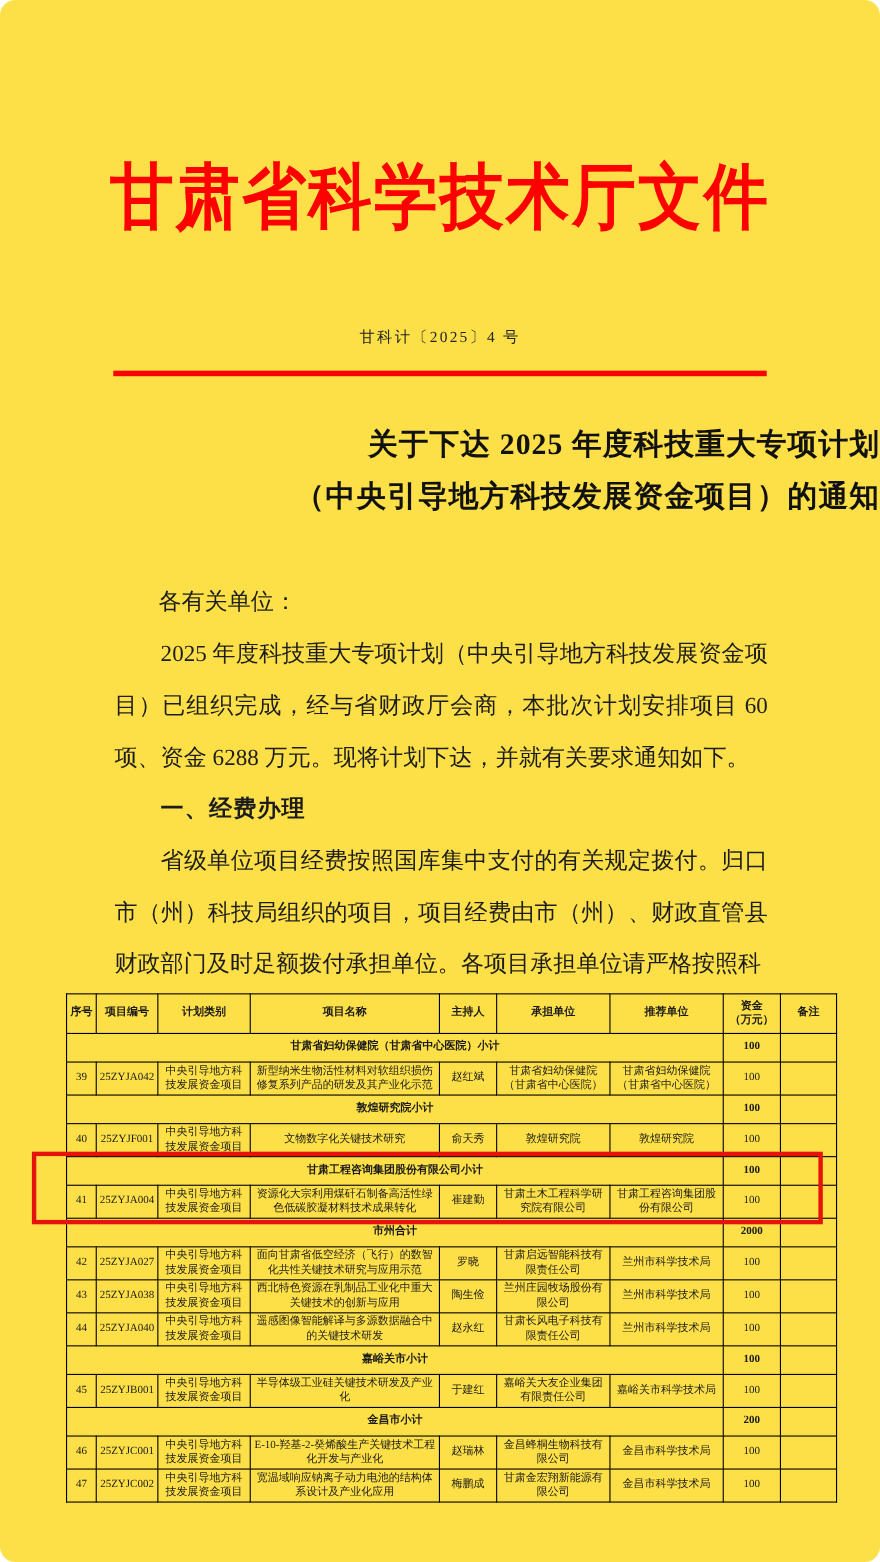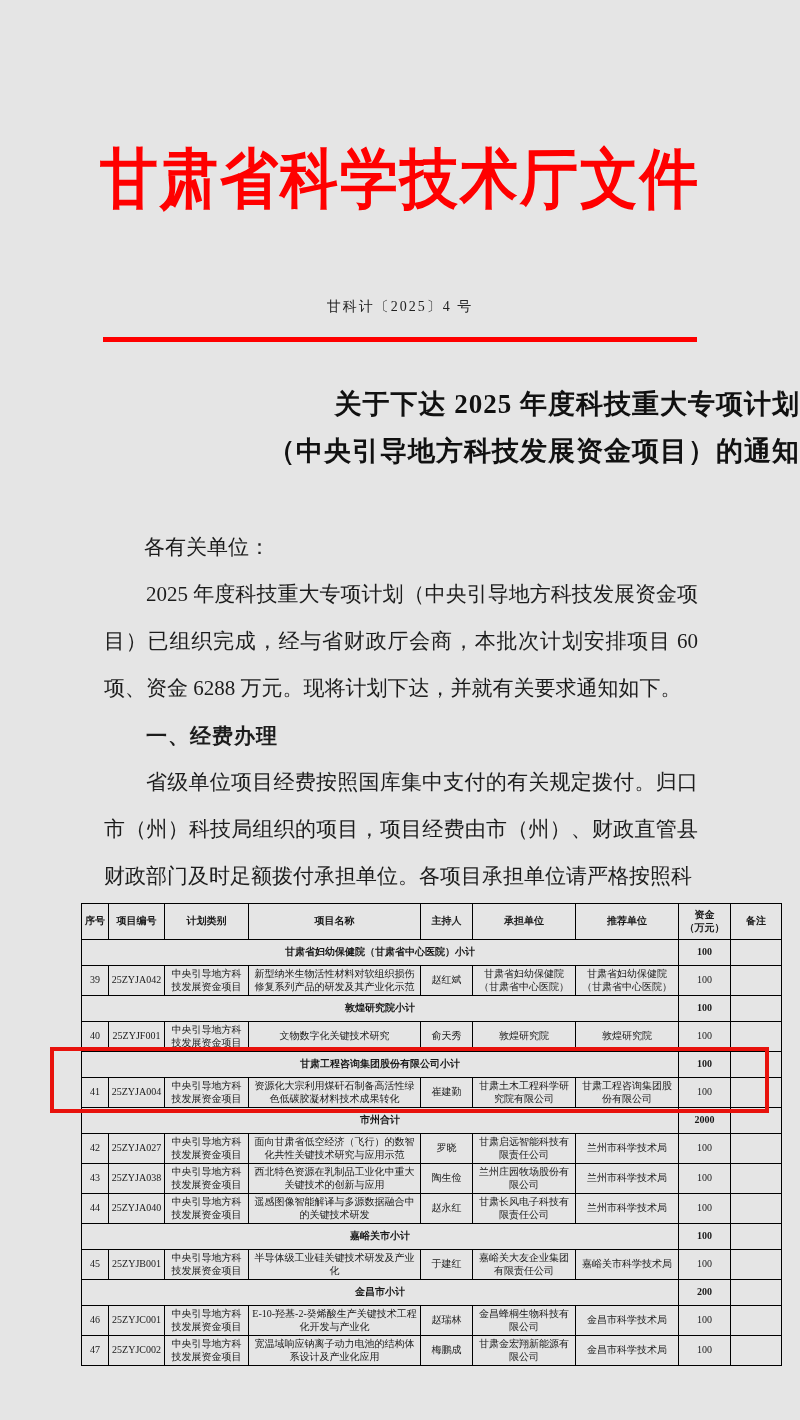--- a/index.html
+++ b/index.html
@@ -1,19 +1,19 @@
 <!DOCTYPE html>
 <html><head>
 <meta charset="utf-8">
 <style>
   * { margin:0; padding:0; box-sizing:border-box; }
   html,body { background:#ffffff; }
   body { width:800px; height:1420px; position:relative; overflow:hidden;
          font-family:"Liberation Serif","DejaVu Serif",serif; color:#111; }
-  .page { position:absolute; inset:0; background:#e5e5e5; }
+  .page { position:absolute; inset:0; background:#fde047;border-radius:14px; }
 
   .agency-title { position:absolute; top:136px; left:0; width:100%;
     text-align:center; font-size:58px; font-weight:bold; letter-spacing:2px;
     font-family:"Liberation Serif","DejaVu Serif",serif;
     transform:scaleY(1.12); transform-origin:top center; }
 
   .doc-number { position:absolute; top:298px; left:0; width:100%;
     text-align:center; font-size:14px; letter-spacing:2px; color:#222; }
 
   .red-line { position:absolute; top:337px; left:103px; width:594px; height:5px; }
@@ -22,21 +22,21 @@
     text-align:right; font-size:27px; font-weight:bold; line-height:47px;
     letter-spacing:1px; }
 
   .body-block { position:absolute; top:524px; left:104px; width:594px;
     font-size:21px; line-height:47px; text-align:justify; color:#1c1c1c; }
   .body-block p { text-indent:2em; }
   .body-block .salutation { text-indent:0;margin-left:40px; }
   .body-block .section-heading { font-weight:bold;
     font-family:"Liberation Sans","DejaVu Sans",sans-serif; letter-spacing:1px; }
 
-  .table-wrap { position:absolute; top:903px; left:61px; width:700px;padding-left:20px; }
+  .table-wrap { position:absolute; top:903px; left:40px; width:700px;padding-left:20px; }
   table { border-collapse:collapse; table-layout:fixed; width:700px;
     font-size:10px; line-height:1.25; color:#1a1a1a;
     font-family:"Liberation Serif","DejaVu Serif",serif; }
   th,td { border:1px solid #000; text-align:center; vertical-align:middle;
     padding:1px 2px; overflow:hidden; }
   thead th { height:36px; font-weight:bold; white-space:pre-line; }
   tr.sub td { height:26px; font-weight:bold; }
   tr.datarow td { height:30px; }
   table { border:1.5px solid #000; }
 

